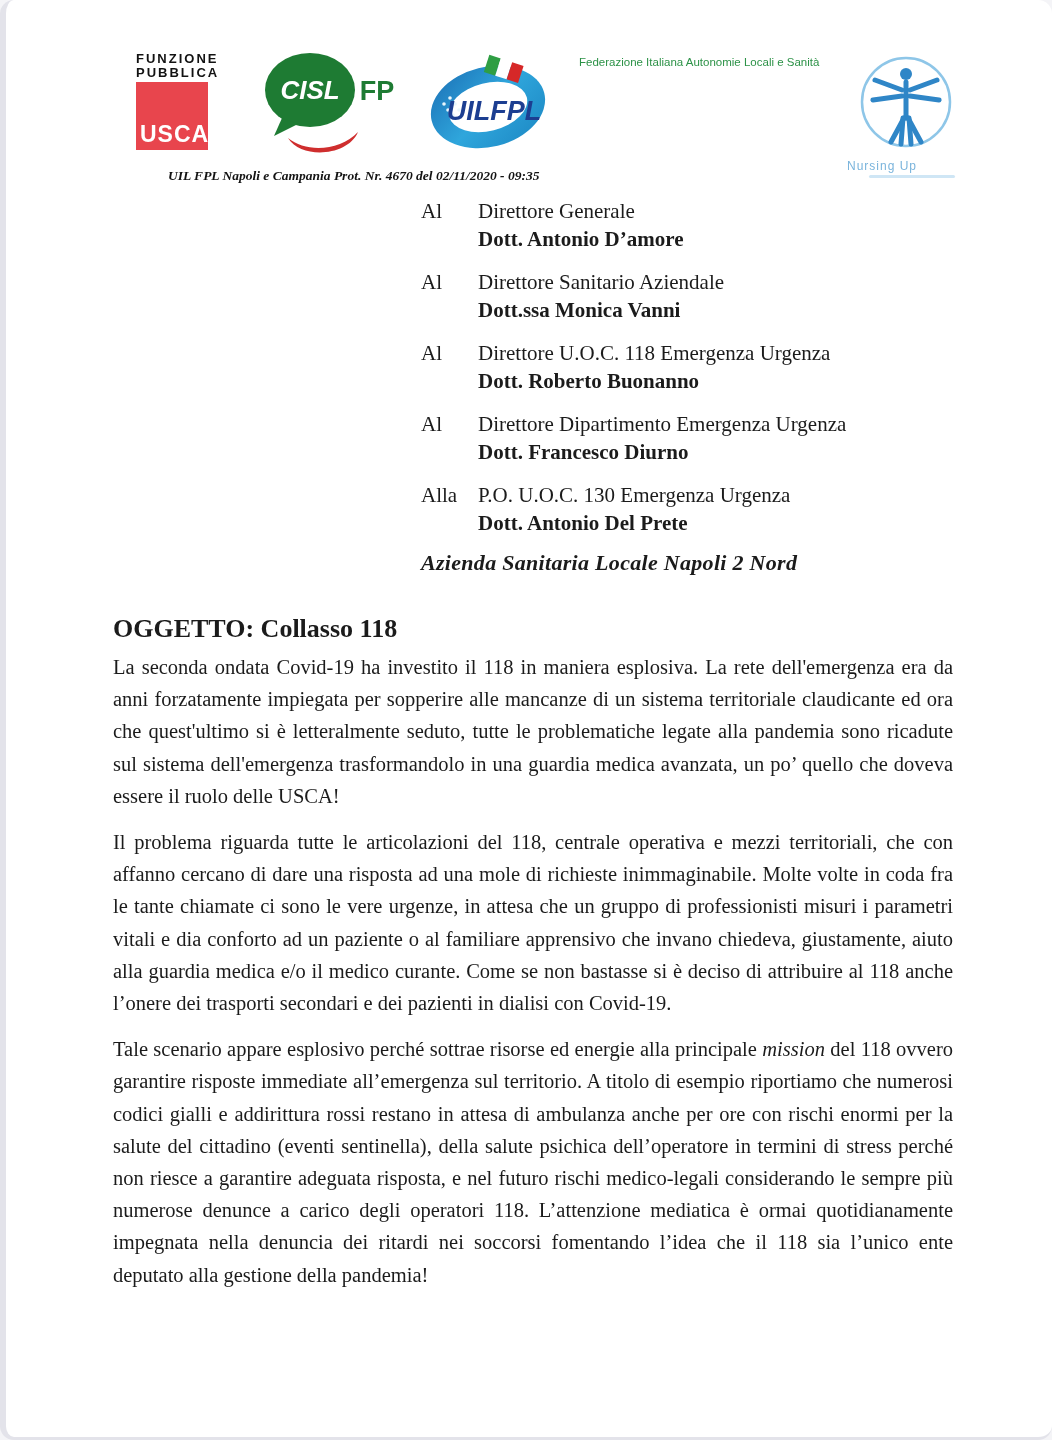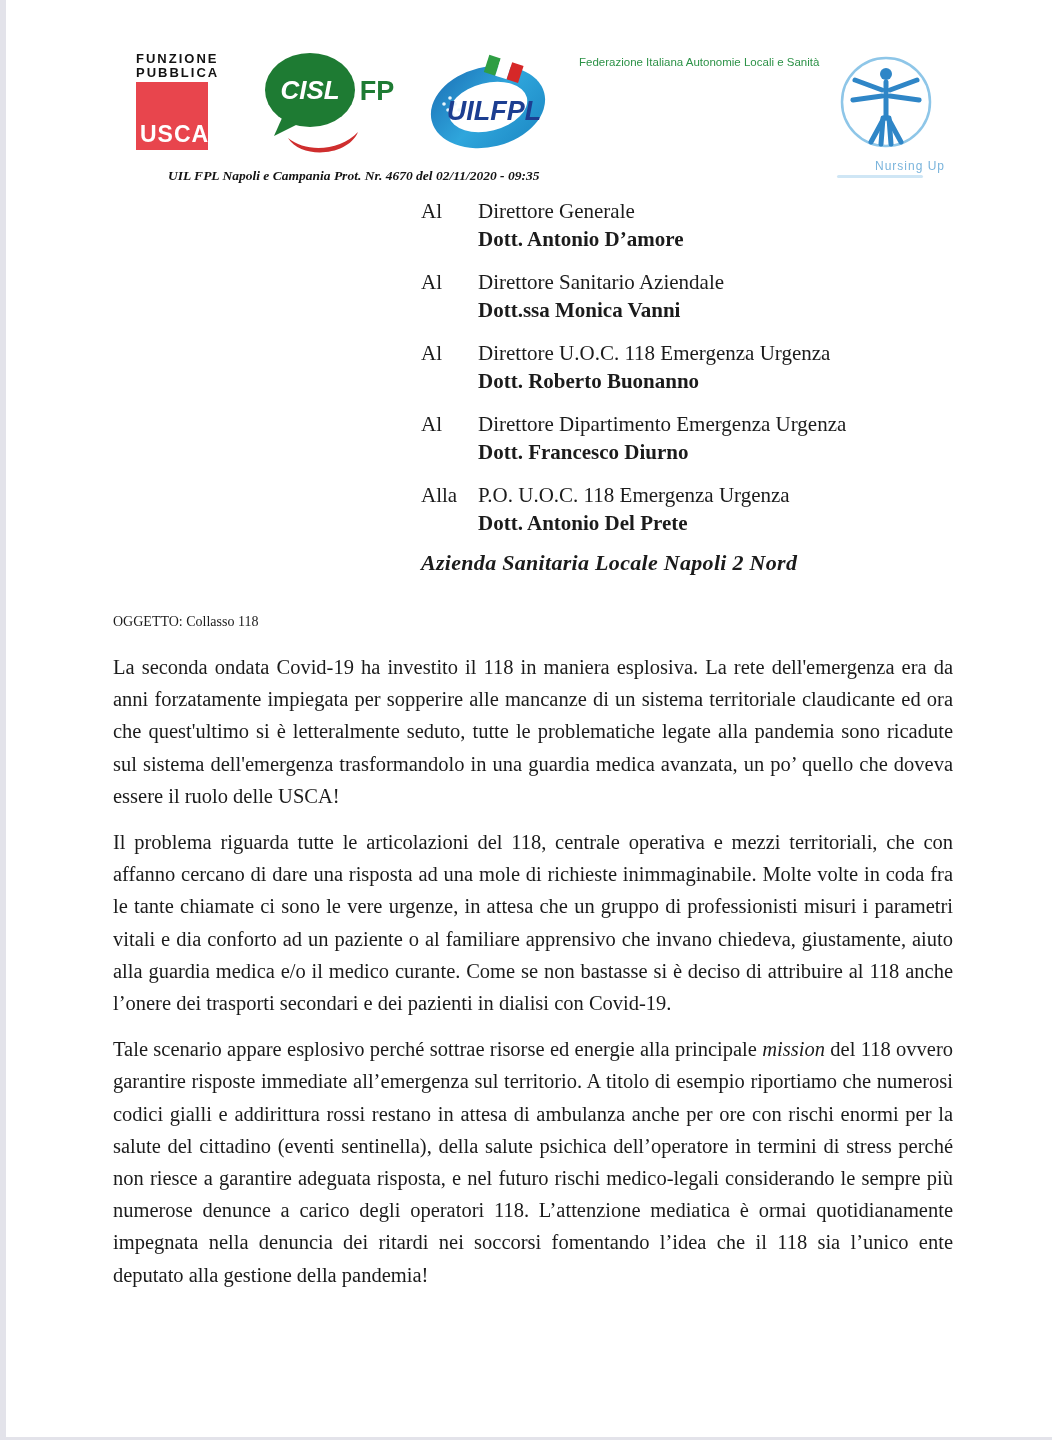--- a/index.html
+++ b/index.html
@@ -6,52 +6,53 @@
   .page{
     position:relative;
     width:1052px;height:1440px;
     background:#ffffff;
     border-left:6px solid #e3e3ea;
     border-bottom:3px solid #e3e3ea;
     box-sizing:border-box;
     font-family:"Liberation Serif", serif;
     color:#1b1b1b;
     overflow:hidden;
+    border-radius:14px;
   }
   
   .logo-band{position:absolute;top:52px;left:118px;right:40px;height:120px;}
   .logo{position:absolute;top:0;}
   
   .cgil{left:12px;width:120px;font-family:"Liberation Sans",sans-serif;}
   .cgil .fp-lines{font-size:13px;font-weight:bold;letter-spacing:2px;line-height:14px;color:#121212;}
   .cgil .redbox{margin-top:2px;width:72px;height:68px;background:#e8454d;position:relative;}
   .cgil .redbox span{position:absolute;left:4px;bottom:2px;color:#fff;font-weight:bold;font-size:23px;letter-spacing:1px;}
   
   .cisl{left:140px;width:130px;height:110px;}
   
   .uilfpl{left:296px;width:136px;height:110px;text-align:right;}
   
   .fials{left:455px;width:210px;text-align:left;font-family:"Liberation Sans",sans-serif;}
   .fials .row{display:flex;align-items:center;gap:4px;}
   .fials .acronym{color:#1d8a3c;font-weight:bold;font-style:italic;font-size:40px;letter-spacing:2px;line-height:44px;}
   .fials .reg{color:#1d8a3c;font-size:10px;vertical-align:top;}
   .fials .subtitle{margin-top:4px;color:#2c9247;font-size:11.5px;white-space:nowrap;}
   
-  .nursing{left:691px;width:130px;text-align:right;font-family:"Liberation Sans",sans-serif;}
+  .nursing{left:723px;width:130px;text-align:left;font-family:"Liberation Sans",sans-serif;}
   .nursing .label{margin-top:1px;color:#7ab4dc;font-size:12px;letter-spacing:1px;}
   .nursing .tagline{margin:2px auto 0;width:86px;height:3px;background:#cfe6f5;border-radius:2px;}
   
   .prot{position:absolute;top:168px;left:162px;font-size:13.5px;font-weight:bold;font-style:italic;color:#131313;}
   
   .recipients{position:absolute;top:197px;left:415px;width:560px;}
   .rcpt{display:grid;grid-template-columns:57px 1fr;margin-bottom:15px;font-size:21px;line-height:28px;}
   .rcpt .name{font-weight:bold;}
   .org{position:absolute;top:550px;left:415px;font-size:22px;font-weight:bold;font-style:italic;letter-spacing:0.3px;}
   
-  .subject{position:absolute;top:614px;left:107px;font-size:14px;font-weight:normal;}
+  .subject{position:absolute;top:614px;left:107px;font-size:26px;font-weight:bold;}
   .bodytext{position:absolute;top:651px;left:107px;width:840px;}
   .bodytext p{margin:0 0 14px 0;font-size:20.5px;line-height:32.2px;text-align:justify;}
   .italic{font-style:italic;}
 </style>
 </head>
 <body>
 
 <div class="page">
 
   <div class="logo-band">
@@ -163,21 +164,21 @@
       <span>Al</span>
       <span>
         <span class="role">Direttore Dipartimento Emergenza Urgenza</span><br>
         <span class="name">Dott. Francesco Diurno</span>
       </span>
     </div>
 
     <div class="rcpt">
       <span>Alla</span>
       <span>
-        <span class="role">P.O. U.O.C. 118 Emergenza Urgenza</span><br>
+        <span class="role">P.O. U.O.C. 130 Emergenza Urgenza</span><br>
         <span class="name">Dott. Antonio Del Prete</span>
       </span>
     </div>
   </div>
 
   <div class="org">Azienda Sanitaria Locale Napoli 2 Nord</div>
 
   <div class="subject">OGGETTO: Collasso 118</div>
 
   <div class="bodytext">

